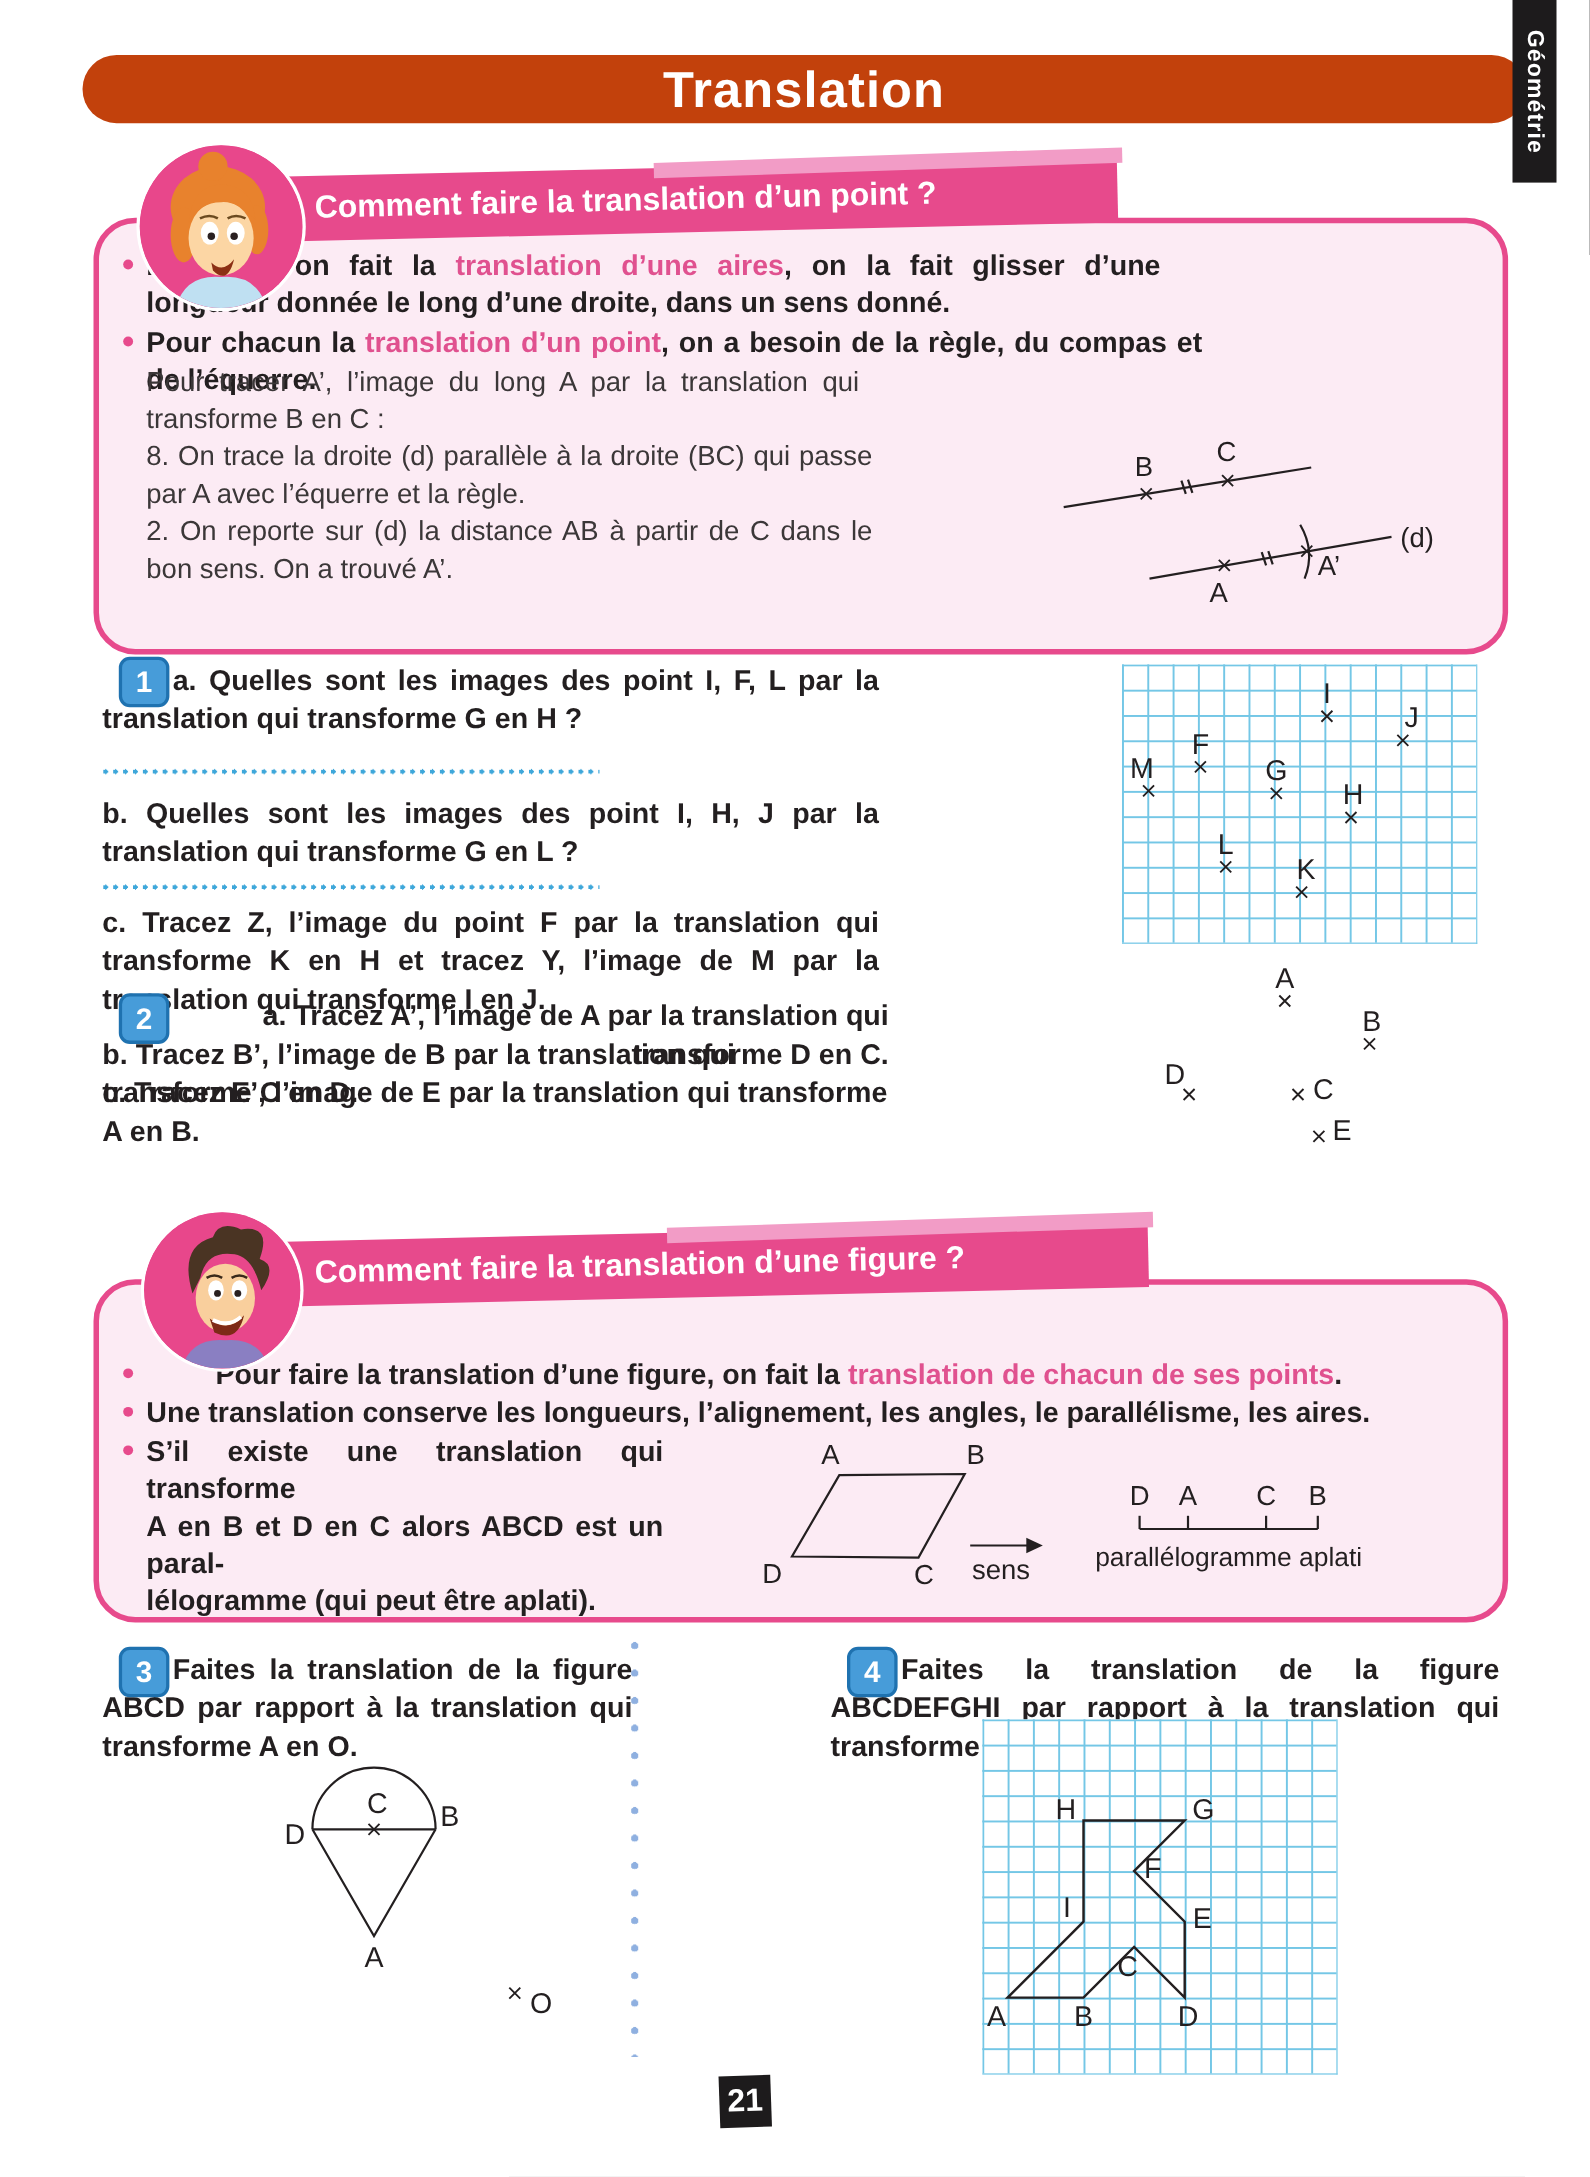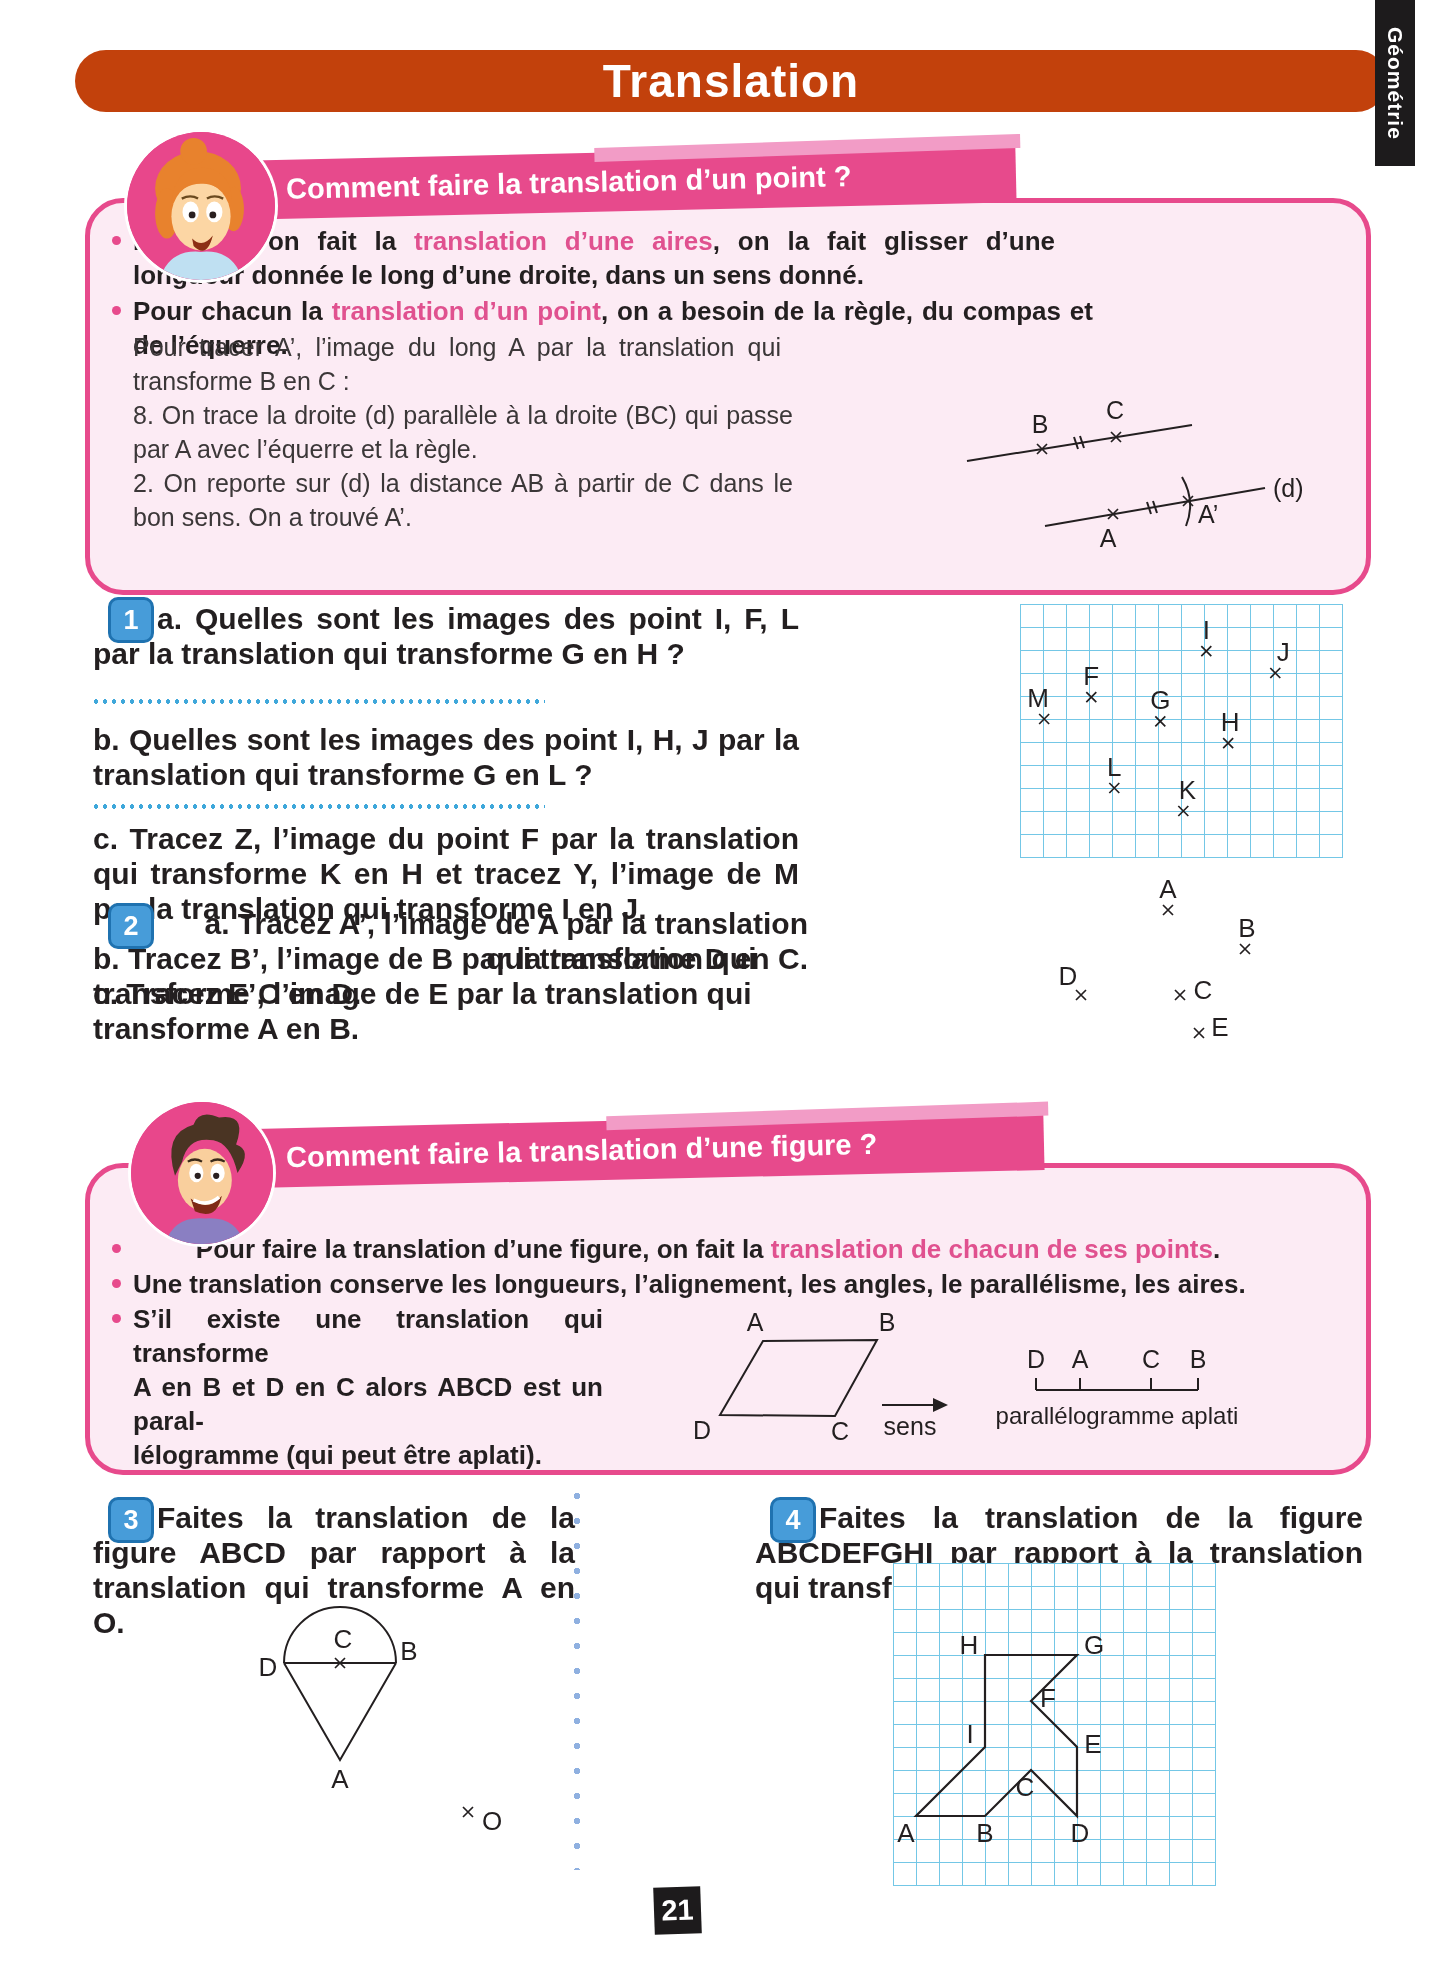--- a/index.html
+++ b/index.html
@@ -28,21 +28,21 @@
   .avatar svg{width:100%;height:100%;display:block;}
 
   .bullet{font-size:26px;font-weight:bold;line-height:34px;text-align:justify;}
   .bullet .bdot{position:absolute;left:-21px;top:12px;width:9px;height:9px;border-radius:50%;background:#e74a8c;}
   .pinktxt{color:#e0518f;}
   .reg{font-size:25px;font-weight:400;line-height:34px;color:#3b3738;text-align:justify;}
 
   
   .num-badge{width:40px;height:40px;background:#479cd9;border:3px solid #1f72b0;border-radius:10px;
     color:#fff;font-weight:bold;font-size:27px;display:flex;align-items:center;justify-content:center;z-index:2;}
-  .ex-text{font-size:30px;font-weight:bold;line-height:35px;text-align:justify;color:#231f20;}
+  .ex-text{font-size:26px;font-weight:bold;line-height:35px;text-align:justify;color:#231f20;}
   .indent{text-indent:64px;}
   .dotline{height:5px;width:452px;
     background-image:radial-gradient(circle 2.2px at 3px 2.5px,#3ea7da 97%,transparent);
     background-size:9px 5px;background-repeat:repeat-x;}
 
   .grid-bg{background-color:#fff;
     background-image:linear-gradient(to right,#74c7e6 1.5px,transparent 1.5px),
                      linear-gradient(to bottom,#74c7e6 1.5px,transparent 1.5px);
     background-size:23px 23px;border-right:1.5px solid #74c7e6;border-bottom:1.5px solid #74c7e6;}
   svg.overlay{overflow:visible;pointer-events:none;}

